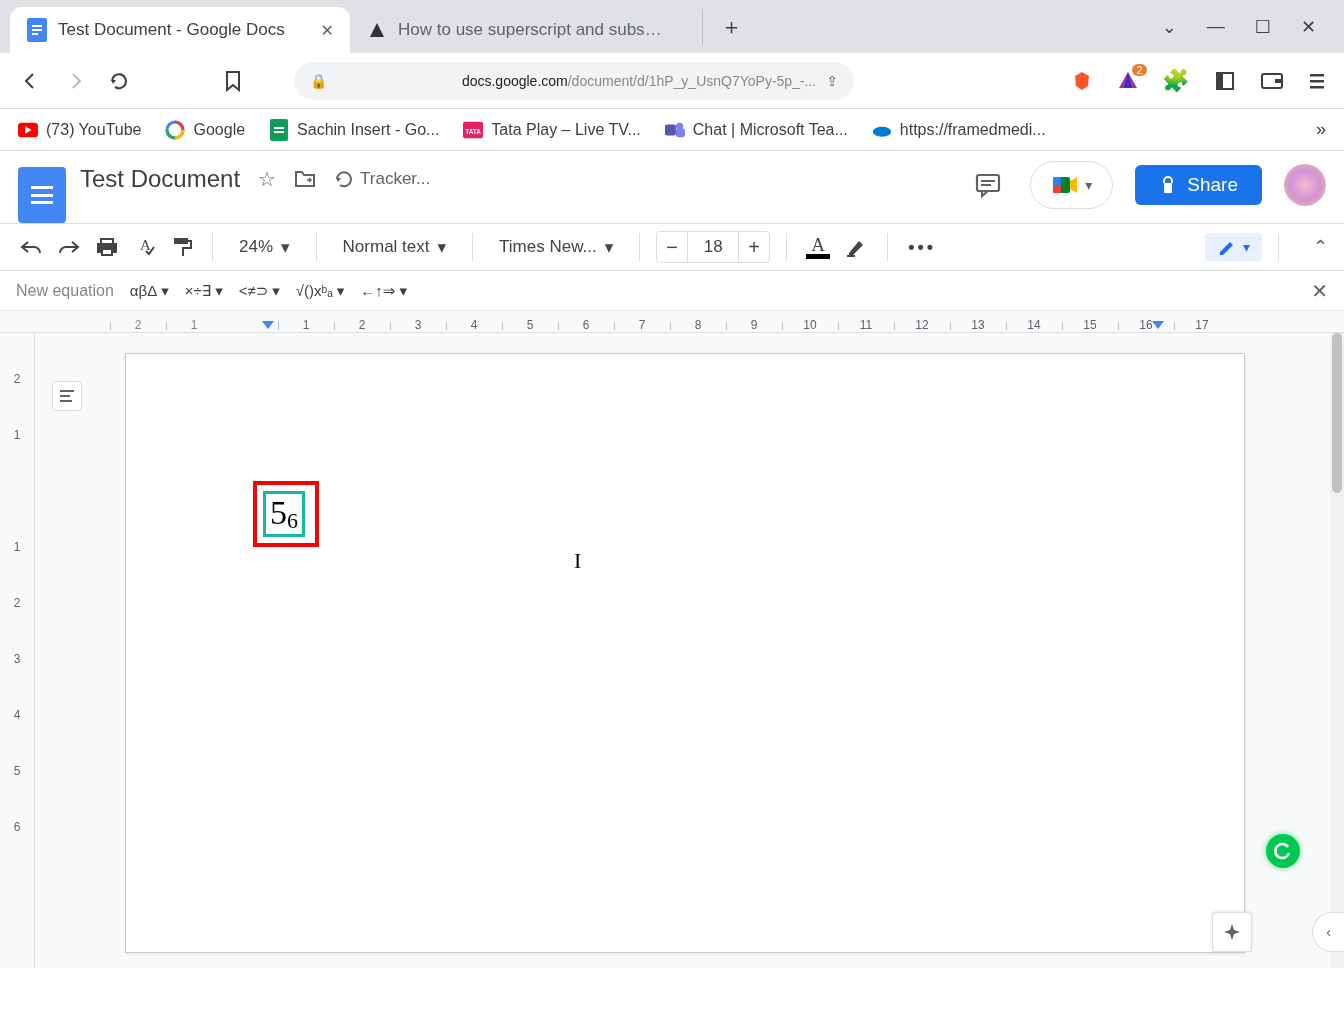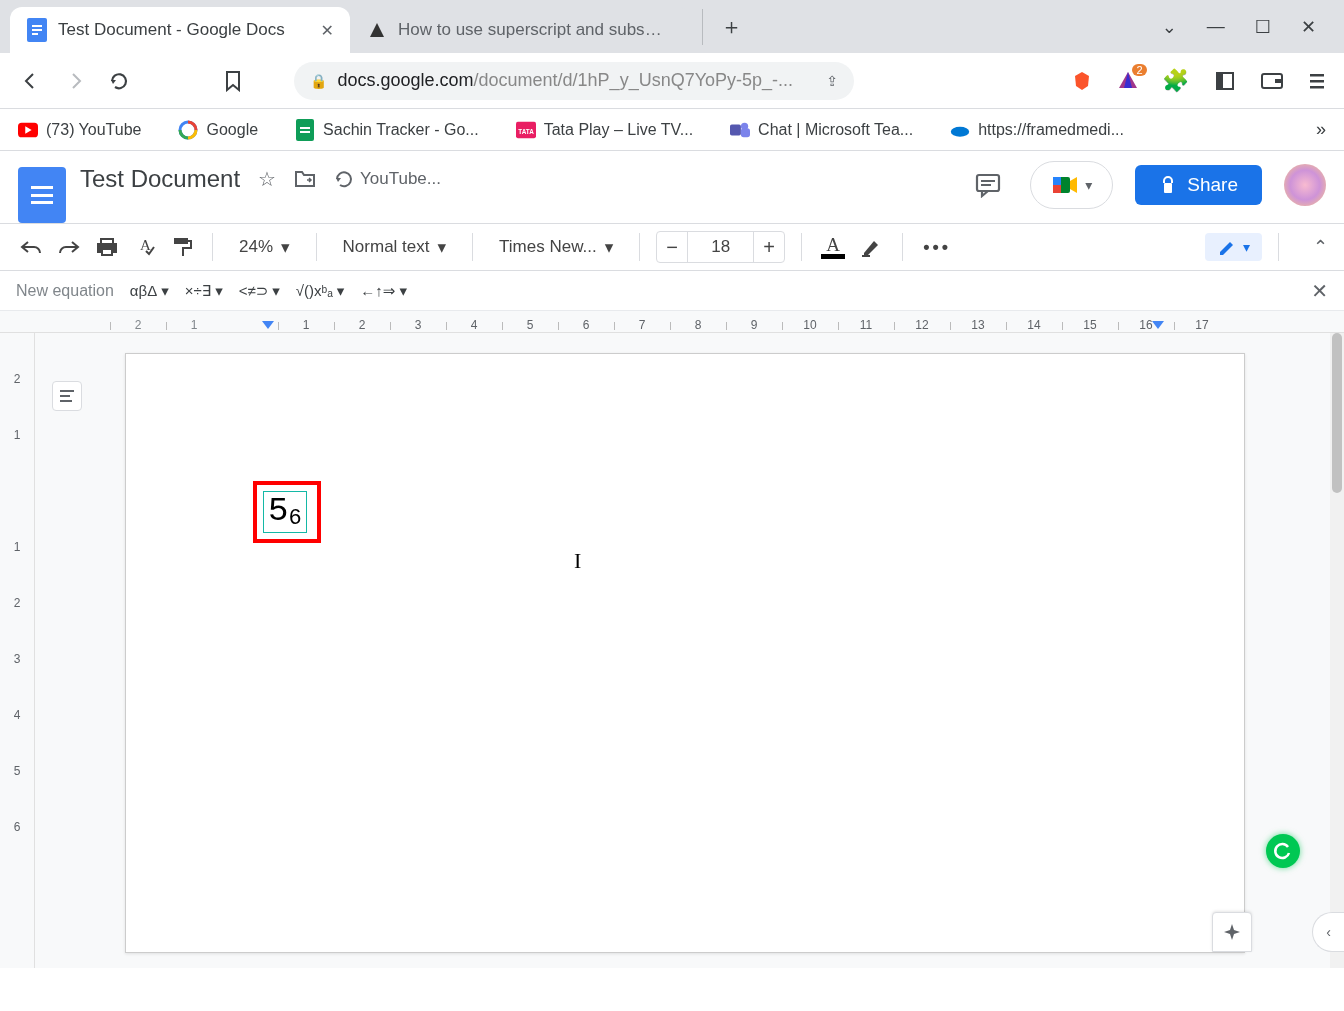--- a/index.html
+++ b/index.html
@@ -15,28 +15,28 @@
     .tab .close { margin-left: auto; color: #5f6368; font-size: 16px; cursor: pointer; }
     .newtab { width: 36px; height: 36px; display: flex; align-items: center; justify-content: center; font-size: 22px; color: #3c4043; margin-left: 12px; cursor: pointer; border-left: 1px solid #b8bbbf; padding-left: 22px; }
     .window-ctrls { margin-left: auto; display: flex; gap: 30px; padding-right: 28px; color: #3c4043; font-size: 18px; }
     .window-ctrls span { cursor: pointer; }
 
     .addr-bar-row { display: flex; align-items: center; height: 56px; background: #fff; padding: 0 18px; gap: 18px; border-bottom: 1px solid #dadce0; }
     .nav-btn { width: 26px; height: 26px; color: #5f6368; display: flex; align-items: center; justify-content: center; cursor: pointer; }
     .nav-btn.disabled { color: #b8bbbf; }
     .addr-bar { flex: 0 0 560px; height: 38px; background: #f1f3f4; border-radius: 24px; display: flex; align-items: center; padding: 0 16px; gap: 10px; margin-left: 30px; }
     .addr-bar .lock { color: #5f6368; font-size: 14px; }
-    .addr-bar .url { color: #202124; font-size: 18px; white-space: nowrap; overflow: hidden; text-overflow: ellipsis; flex: 1; }
+    .addr-bar .url { color: #202124; font-size: 14px; white-space: nowrap; overflow: hidden; text-overflow: ellipsis; flex: 1; text-align: right; }
     .addr-bar .url .gray { color: #888; }
     .addr-right { display: flex; gap: 24px; align-items: center; margin-left: auto; }
     .brave-icon { width: 22px; height: 22px; }
     .ext-badge { position: relative; }
     .ext-badge .n { position: absolute; top: -6px; right: -8px; background: #ea7e2f; color: #fff; font-size: 11px; border-radius: 8px; padding: 0 4px; }
 
-    .bookmark-strip { display: flex; align-items: center; height: 42px; background: #fff; padding: 0 18px; gap: 37px; border-bottom: 1px solid #dadce0; }
+    .bookmark-strip { display: flex; align-items: center; height: 42px; background: #fff; padding: 0 18px; gap: 24px; border-bottom: 1px solid #dadce0; }
     .bm { display: flex; align-items: center; gap: 8px; color: #3c4043; font-size: 16px; cursor: pointer; white-space: nowrap; }
     .bm .ico { width: 20px; height: 20px; display: flex; align-items: center; justify-content: center; }
     .bm-more { margin-left: auto; font-size: 18px; color: #3c4043; cursor: pointer; }
 
     
     .docs-header { background: #fff; padding: 10px 18px 0 18px; }
     .docs-top { display: flex; align-items: flex-start; gap: 14px; }
     .docs-logo { width: 48px; height: 56px; background: #4285f4; border-radius: 4px; display: flex; align-items: center; justify-content: center; margin-top: 6px; }
     .docs-logo .lines { width: 22px; height: 18px; display: flex; flex-direction: column; justify-content: space-between; }
     .docs-logo .lines div { height: 3px; background: #fff; }
@@ -54,21 +54,21 @@
     .share-btn { height: 40px; background: #1a73e8; color: #fff; border-radius: 6px; padding: 0 24px; display: flex; align-items: center; gap: 10px; font-size: 19px; font-weight: 500; cursor: pointer; }
     .avatar { width: 42px; height: 42px; border-radius: 50%; background: radial-gradient(circle, #f8bbd0, #ce93d8, #ffcc80); cursor: pointer; }
 
     
     .toolbar { display: flex; align-items: center; height: 48px; border-top: 1px solid #dadce0; border-bottom: 1px solid #dadce0; padding: 0 16px; gap: 8px; color: #444; }
     .tb-sep { width: 1px; height: 28px; background: #dadce0; margin: 0 8px; }
     .tb-btn { min-width: 28px; height: 32px; display: flex; align-items: center; justify-content: center; cursor: pointer; border-radius: 4px; color: #444; font-size: 18px; padding: 0 4px; }
     .tb-drop { display: flex; align-items: center; gap: 8px; padding: 0 10px; cursor: pointer; font-size: 17px; }
     .font-size-ctrl { display: flex; align-items: center; border: 1px solid #dadce0; border-radius: 4px; height: 32px; }
     .font-size-ctrl .pm { width: 30px; text-align: center; cursor: pointer; font-size: 20px; color: #444; }
-    .font-size-ctrl .val { width: 67px; text-align: center; font-size: 17px; border-left: 1px solid #dadce0; border-right: 1px solid #dadce0; height: 100%; display: flex; align-items: center; justify-content: center; }
+    .font-size-ctrl .val { width: 52px; text-align: center; font-size: 17px; border-left: 1px solid #dadce0; border-right: 1px solid #dadce0; height: 100%; display: flex; align-items: center; justify-content: center; }
     .text-color { display: flex; flex-direction: column; align-items: center; cursor: pointer; width: 30px; }
     .text-color .a { font-size: 19px; line-height: 1; font-family: 'Times New Roman'; }
     .text-color .bar { width: 24px; height: 5px; background: #000; }
     .edit-mode-btn { margin-left: auto; display: flex; align-items: center; gap: 6px; background: #e8f0fe; border-radius: 4px; padding: 4px 12px; color: #1a73e8; cursor: pointer; }
     .collapse-caret { margin-left: 18px; color: #5f6368; cursor: pointer; font-size: 18px; }
 
     
     .eq-toolbar { display: flex; align-items: center; height: 40px; padding: 0 16px; gap: 16px; border-bottom: 1px solid #e8eaed; color: #80868b; }
     .eq-label { color: #80868b; font-size: 16px; }
     .eq-drop { display: flex; align-items: center; gap: 4px; cursor: pointer; font-size: 15px; color: #3c4043; }
@@ -85,21 +85,21 @@
 
     
     .canvas-area { display: flex; height: calc(1011px - 53px - 56px - 42px - 115px - 48px - 40px - 22px); background: #f8f9fa; position: relative; }
     .ruler-v { width: 35px; background: #f8f9fa; border-right: 1px solid #e0e0e0; display: flex; flex-direction: column; align-items: center; padding-top: 18px; color: #5f6368; font-size: 12px; overflow: hidden; }
     .ruler-v .vtick { height: 56px; width: 100%; display: flex; align-items: center; justify-content: center; position: relative; }
     .page-wrap { flex: 1; overflow: auto; padding: 20px 0 0 90px; position: relative; }
     .page { width: 1120px; min-height: 600px; background: #fff; border: 1px solid #ccc; box-shadow: 0 1px 3px rgba(0,0,0,0.1); position: relative; }
     .outline-btn { position: absolute; left: 52px; top: 48px; width: 30px; height: 30px; border: 1px solid #dadce0; border-radius: 4px; display: flex; align-items: center; justify-content: center; color: #5f6368; cursor: pointer; background: #fff; }
 
     .equation-box { position: absolute; left: 127px; top: 127px; border: 4px solid #ff0000; padding: 6px 10px 6px 6px; }
-    .equation-inner { border: 1px solid #14b8a6; display: inline-block; padding: 2px 4px; font-family: Liberation Mono, monospace; }
+    .equation-inner { border: 3px solid #14b8a6; display: inline-block; padding: 2px 4px; font-family: Liberation Serif, serif; }
     .equation-inner .main { font-size: 34px; line-height: 1; }
     .equation-inner .sub { font-size: 22px; vertical-align: sub; line-height: 1; }
 
     .text-cursor { position: absolute; left: 448px; top: 194px; width: 2px; height: 22px; font-family: 'Times New Roman', serif; font-size: 22px; color: #000; }
 
     .scrollbar-v { position: absolute; right: 0; top: 0; width: 14px; height: 100%; background: #f1f1f1; }
     .scrollbar-v .thumb { position: absolute; top: 0; left: 2px; width: 10px; height: 160px; background: #c1c1c1; border-radius: 5px; }
 
     
     .float-green { position: absolute; right: 44px; bottom: 100px; width: 34px; height: 34px; border-radius: 50%; background: #00c853; box-shadow: 0 0 6px rgba(0,200,83,0.6); cursor: pointer; display:flex; align-items:center; justify-content:center; color:#fff; }
@@ -228,21 +228,21 @@
         <span>Google</span>
       </div>
     <div class="bm">
         <span class="ico">
           <svg width="18" height="22" viewBox="0 0 18 22">
             <rect width="18" height="22" rx="2" fill="#0f9d58"></rect>
             <rect x="4" y="8" width="10" height="2" fill="#fff"></rect>
             <rect x="4" y="12" width="10" height="2" fill="#fff"></rect>
           </svg>
         </span>
-        <span>Sachin Tracker - Go...</span>
+        <span>Sachin Insert - Go...</span>
       </div>
     <div class="bm">
         <span class="ico">
           <svg width="22" height="18" viewBox="0 0 22 18">
             <rect width="22" height="18" rx="2" fill="#e91e63"></rect>
             <text x="11" y="13" text-anchor="middle" fill="#fff" font-size="7" font-weight="bold">TATA</text>
           </svg>
         </span>
         <span>Tata Play – Live TV...</span>
       </div>
@@ -285,21 +285,21 @@
             <svg width="22" height="18" viewBox="0 0 22 18">
               <path d="M2 2 H8 L10 5 H20 V16 H2 Z" stroke="#5f6368" stroke-width="2" fill="none"></path>
               <path d="M13 10 L17 10 M15 8 L17 10 L15 12" stroke="#5f6368" stroke-width="1.5" fill="none"></path>
             </svg>
           </span>
         <span class="saving">
             <svg width="20" height="20" viewBox="0 0 20 20">
               <path d="M3 10 A7 7 0 1 1 6 16" stroke="#5f6368" stroke-width="2" fill="none"></path>
               <polygon points="2,9 7,9 4,13" fill="#5f6368"></polygon>
             </svg>
-            <span>YouTube...</span>
+            <span>Tracker...</span>
           </span>
       </div>
     </div>
     <div class="header-right">
       <span class="hdr-btn">
           <svg width="28" height="26" viewBox="0 0 28 26">
             <rect x="3" y="3" width="22" height="16" rx="2" stroke="#5f6368" stroke-width="2.2" fill="none"></rect>
             <path d="M8 19 L8 24 L14 19" stroke="#5f6368" stroke-width="2.2" fill="none"></path>
             <line x1="7" y1="9" x2="21" y2="9" stroke="#5f6368" stroke-width="2"></line>
             <line x1="7" y1="13" x2="17" y2="13" stroke="#5f6368" stroke-width="2"></line>

